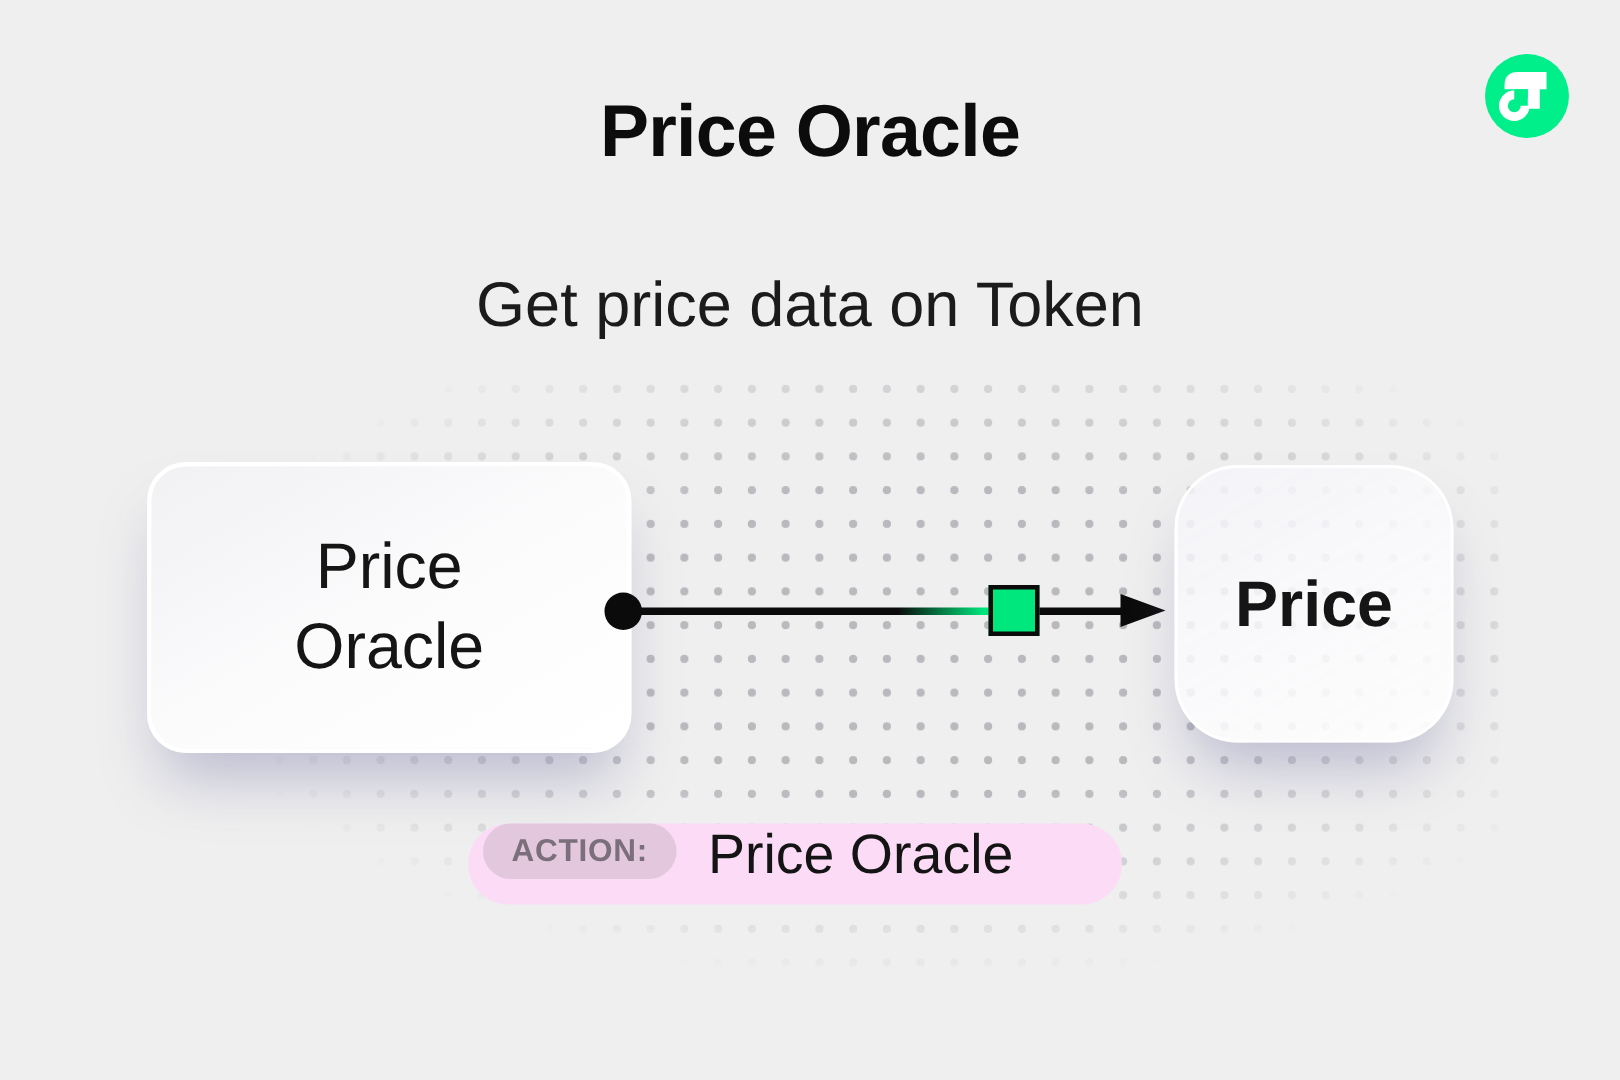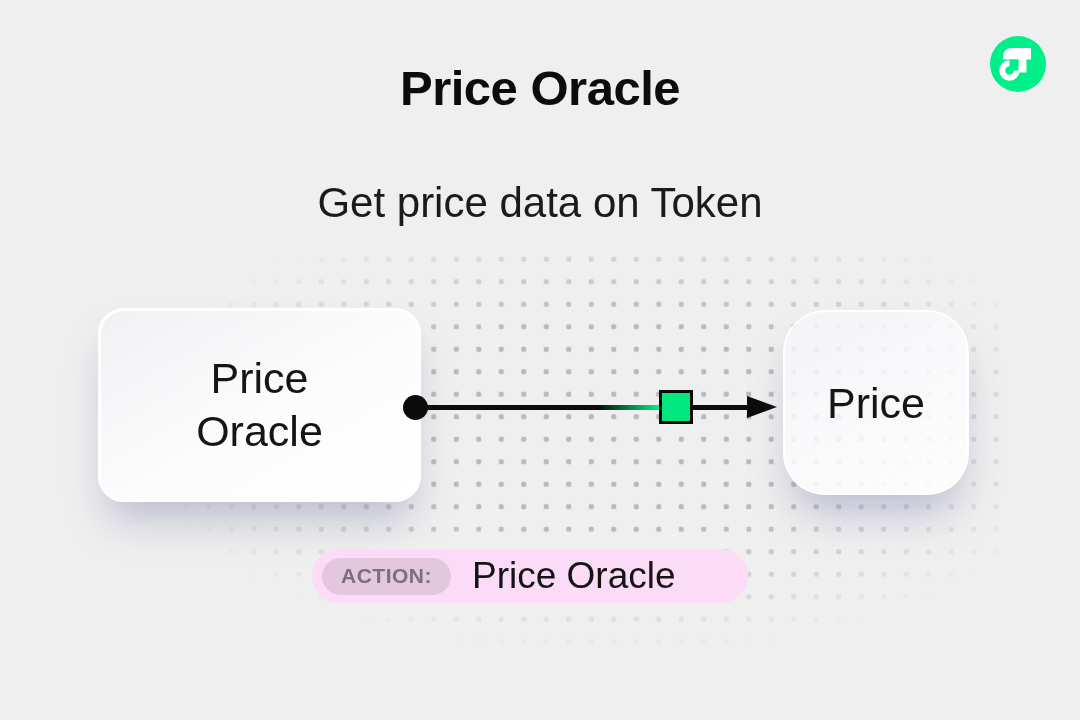--- a/index.html
+++ b/index.html
@@ -42,21 +42,21 @@
     left:98px;top:308px;width:317px;height:188px;border-radius:26px;
     background:linear-gradient(150deg,#f1f1f4 0%,#fcfcfd 55%,#ffffff 100%);
     border:3px solid #ffffff;
   }
   .node-left .node-label{font-size:43px;line-height:53px;width:200px;}
   .node-right{
     left:783px;top:310px;width:182px;height:181px;border-radius:42px;
     background:linear-gradient(150deg,rgba(245,245,250,0.80) 0%,rgba(255,255,255,0.88) 100%);
     border:2.5px solid rgba(255,255,255,0.95);
   }
-  .node-right .node-label{font-size:43px;line-height:50px;}
+  .node-right .node-label{font-size:43px;line-height:50px;font-weight:bold;}
 
   .edge-dot{
     position:absolute;left:403px;top:395px;width:25px;height:25px;
     border-radius:50%;background:#0b0b0b;
   }
   .edge-line{
     position:absolute;left:415px;top:405px;width:340px;height:5px;
     background:linear-gradient(90deg,#0b0b0b 0%,#0b0b0b 54%,#00e87d 71%,#00e87d 73%,#0b0b0b 74%,#0b0b0b 100%);
   }
   .edge-marker{
@@ -66,21 +66,21 @@
   .edge-arrowhead{
     position:absolute;left:747px;top:396px;width:0;height:0;
     border-left:30px solid #0b0b0b;
     border-top:11px solid transparent;
     border-bottom:11px solid transparent;
   }
 
   .action-pill{
     position:absolute;left:312px;top:549px;width:436px;height:54px;
     border-radius:27px;background:#fbdbf6;
-    display:flex;align-items:center;padding:0;box-sizing:border-box;
+    display:flex;padding:0;box-sizing:border-box;
   }
   .action-label{
     margin-left:10px;height:37px;border-radius:19px;background:#e2c7dd;
     display:flex;align-items:center;padding:0 19px;
     font-size:21px;font-weight:700;color:#7b6f7b;letter-spacing:0.5px;
   }
   .action-value{
     margin-left:21px;font-size:37px;color:#141414;font-weight:400;
   }
 </style>

